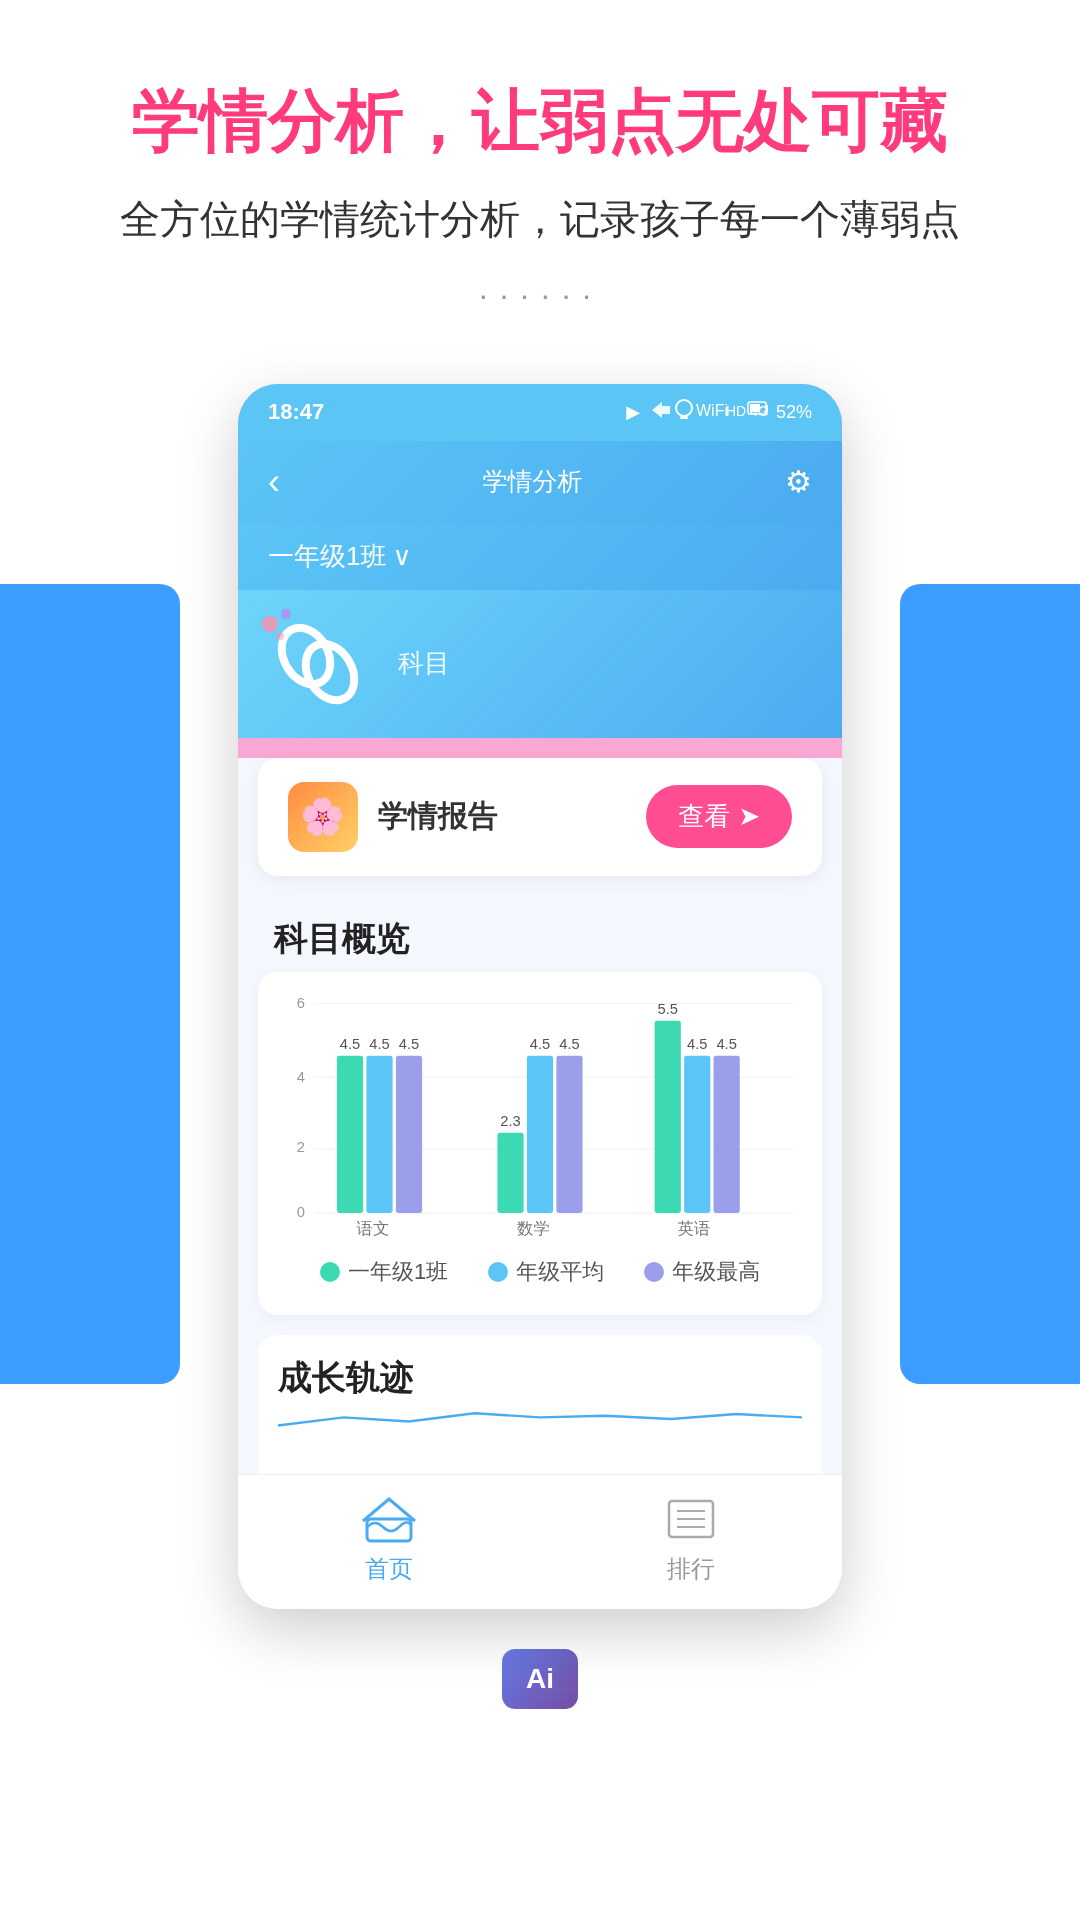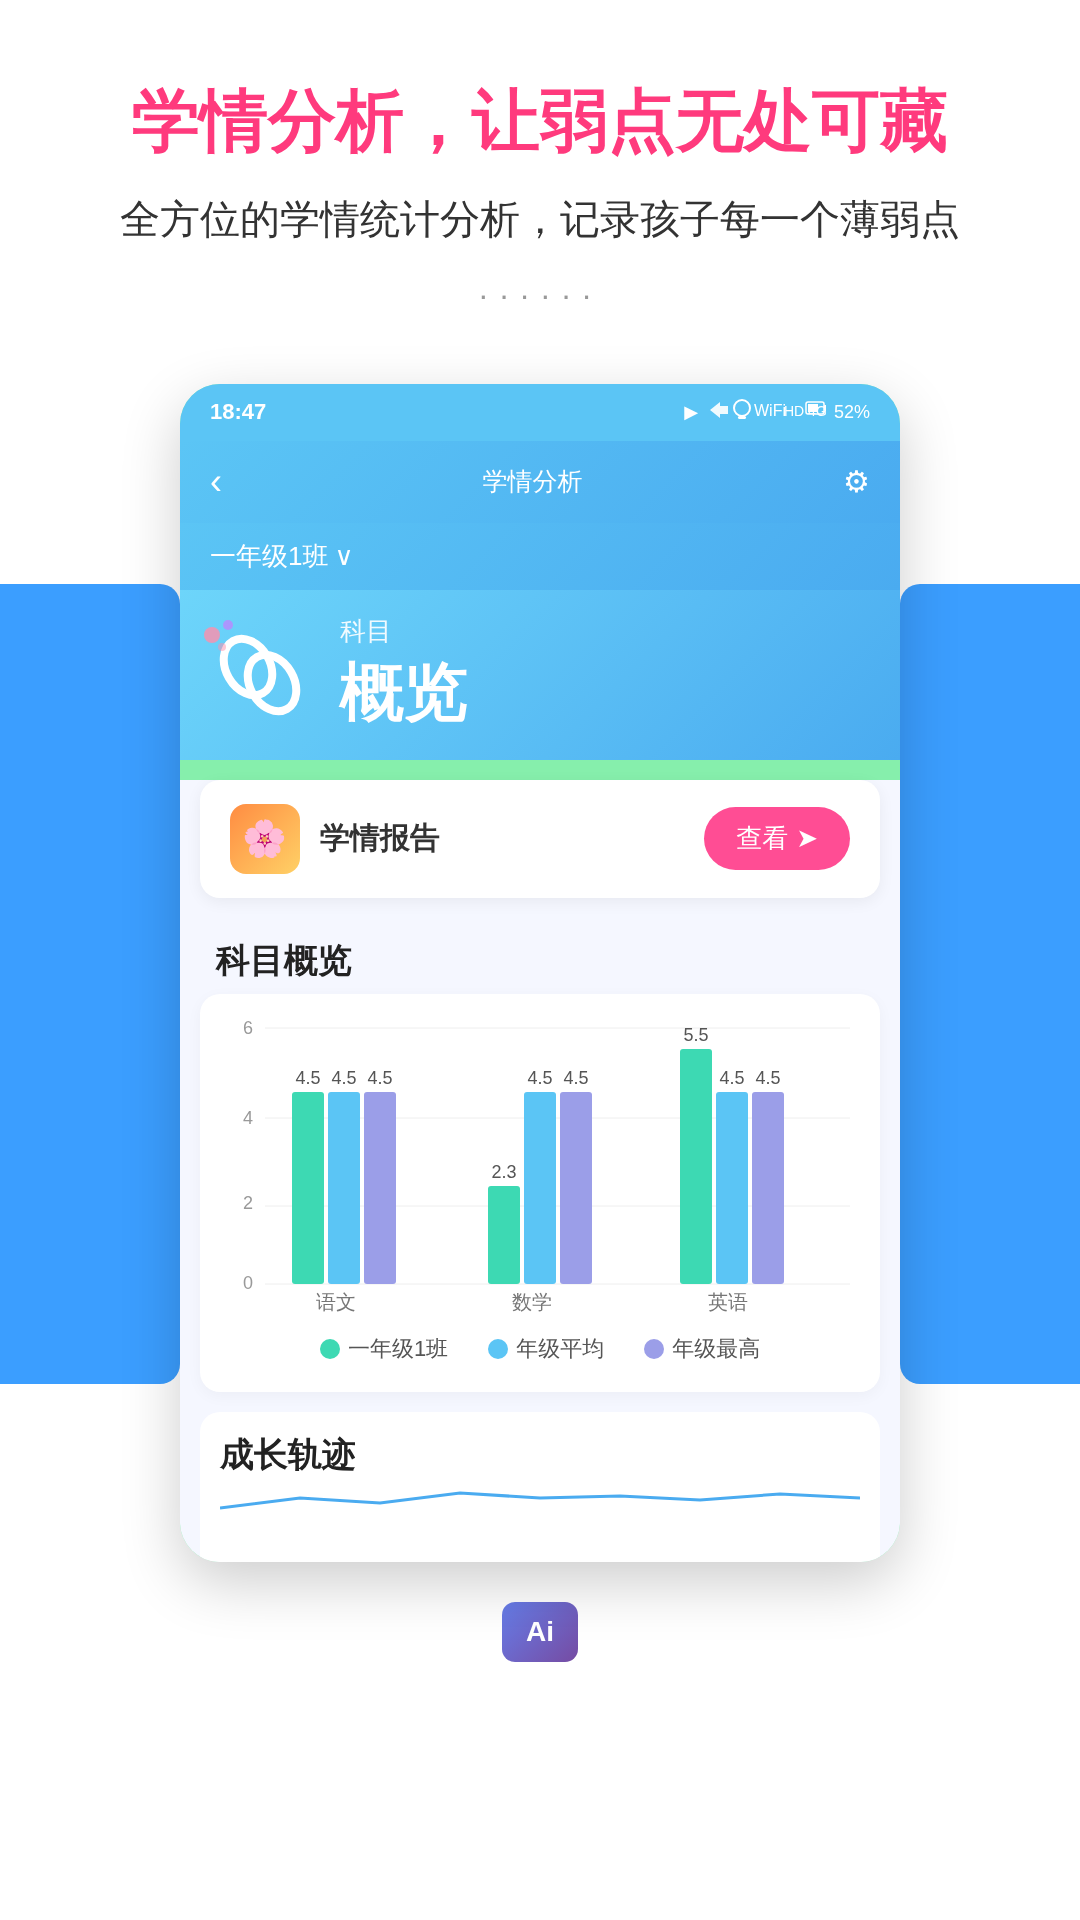--- a/index.html
+++ b/index.html
@@ -63,22 +63,22 @@
       top: 200px;
       width: 180px;
       height: 800px;
       background: #3B9EFF;
       border-radius: 20px 0 0 20px;
     }
 
     
     .phone-frame {
       position: relative;
-      width: 720px;
-      background: #86efac;
+      width: 604px;
+      background: #f9a8d4;
       border-radius: 40px;
       overflow: hidden;
       box-shadow: 0 20px 60px rgba(0,0,0,0.2);
       z-index: 10;
     }
 
     
     .status-bar {
       background: #5BC5F5;
       padding: 12px 30px;
@@ -342,21 +342,20 @@
 
         <svg width="100" height="100" viewBox="0 0 100 100">
           <g fill="none" stroke="white" stroke-width="8" stroke-linecap="round">
             <ellipse cx="38" cy="42" rx="22" ry="30" transform="rotate(-30 38 42)"></ellipse>
             <ellipse cx="62" cy="58" rx="22" ry="30" transform="rotate(-30 62 58)"></ellipse>
           </g>
         </svg>
       </div>
       <div style="display:flex; flex-direction:column; margin-left:10px;">
         <span style="color:rgba(255,255,255,0.9); font-size:26px;">科目</span>
-        <span style="color:white; font-size:64px; font-weight:bold;">概览</span>
       </div>
     </div>
 
     <div class="content-area">
 
       <div class="report-card">
         <div class="report-left">
           <div class="report-flower-icon">
             🌸
           </div>
@@ -426,20 +425,42 @@
       </div>
 
       <div class="growth-section">
         <div class="growth-title">成长轨迹</div>
         
         <svg viewBox="0 0 640 60" width="100%">
           <polyline points="0,30 80,20 160,25 240,15 320,20 400,18 480,22 560,16 640,20" fill="none" stroke="#4AABF0" stroke-width="3"></polyline>
         </svg>
       </div>
 
+      <div class="bottom-nav">
+        <div class="nav-item">
+
+          <svg width="56" height="56" viewBox="0 0 56 56">
+            <rect x="6" y="28" width="44" height="22" rx="4" fill="none" stroke="#4AABF0" stroke-width="3"></rect>
+            <polyline points="2,30 28,8 54,30" fill="none" stroke="#4AABF0" stroke-width="3"></polyline>
+
+            <path d="M6 36 Q14 28 22 36 Q30 44 38 36 Q46 28 50 34" fill="none" stroke="#4AABF0" stroke-width="2.5"></path>
+          </svg>
+          <span class="nav-label nav-label-active">首页</span>
+        </div>
+        <div class="nav-item">
+
+          <svg width="56" height="56" viewBox="0 0 56 56">
+            <rect x="6" y="10" width="44" height="36" rx="3" fill="none" stroke="#aaa" stroke-width="2.5"></rect>
+            <line x1="14" y1="20" x2="42" y2="20" stroke="#aaa" stroke-width="2"></line>
+            <line x1="14" y1="28" x2="42" y2="28" stroke="#aaa" stroke-width="2"></line>
+            <line x1="14" y1="36" x2="42" y2="36" stroke="#aaa" stroke-width="2"></line>
+          </svg>
+          <span class="nav-label nav-label-inactive">排行</span>
+        </div>
+      </div>
 
     </div>
   </div>
 </div>
 
 <div style="text-align:center; padding: 40px 0 60px;">
   <div style="display:inline-block; background: linear-gradient(135deg, #667eea, #764ba2); border-radius:13px; padding:14px 24px; color:white; font-size:28px; font-weight:bold;">Ai</div>
 </div>
 
 </body></html>

